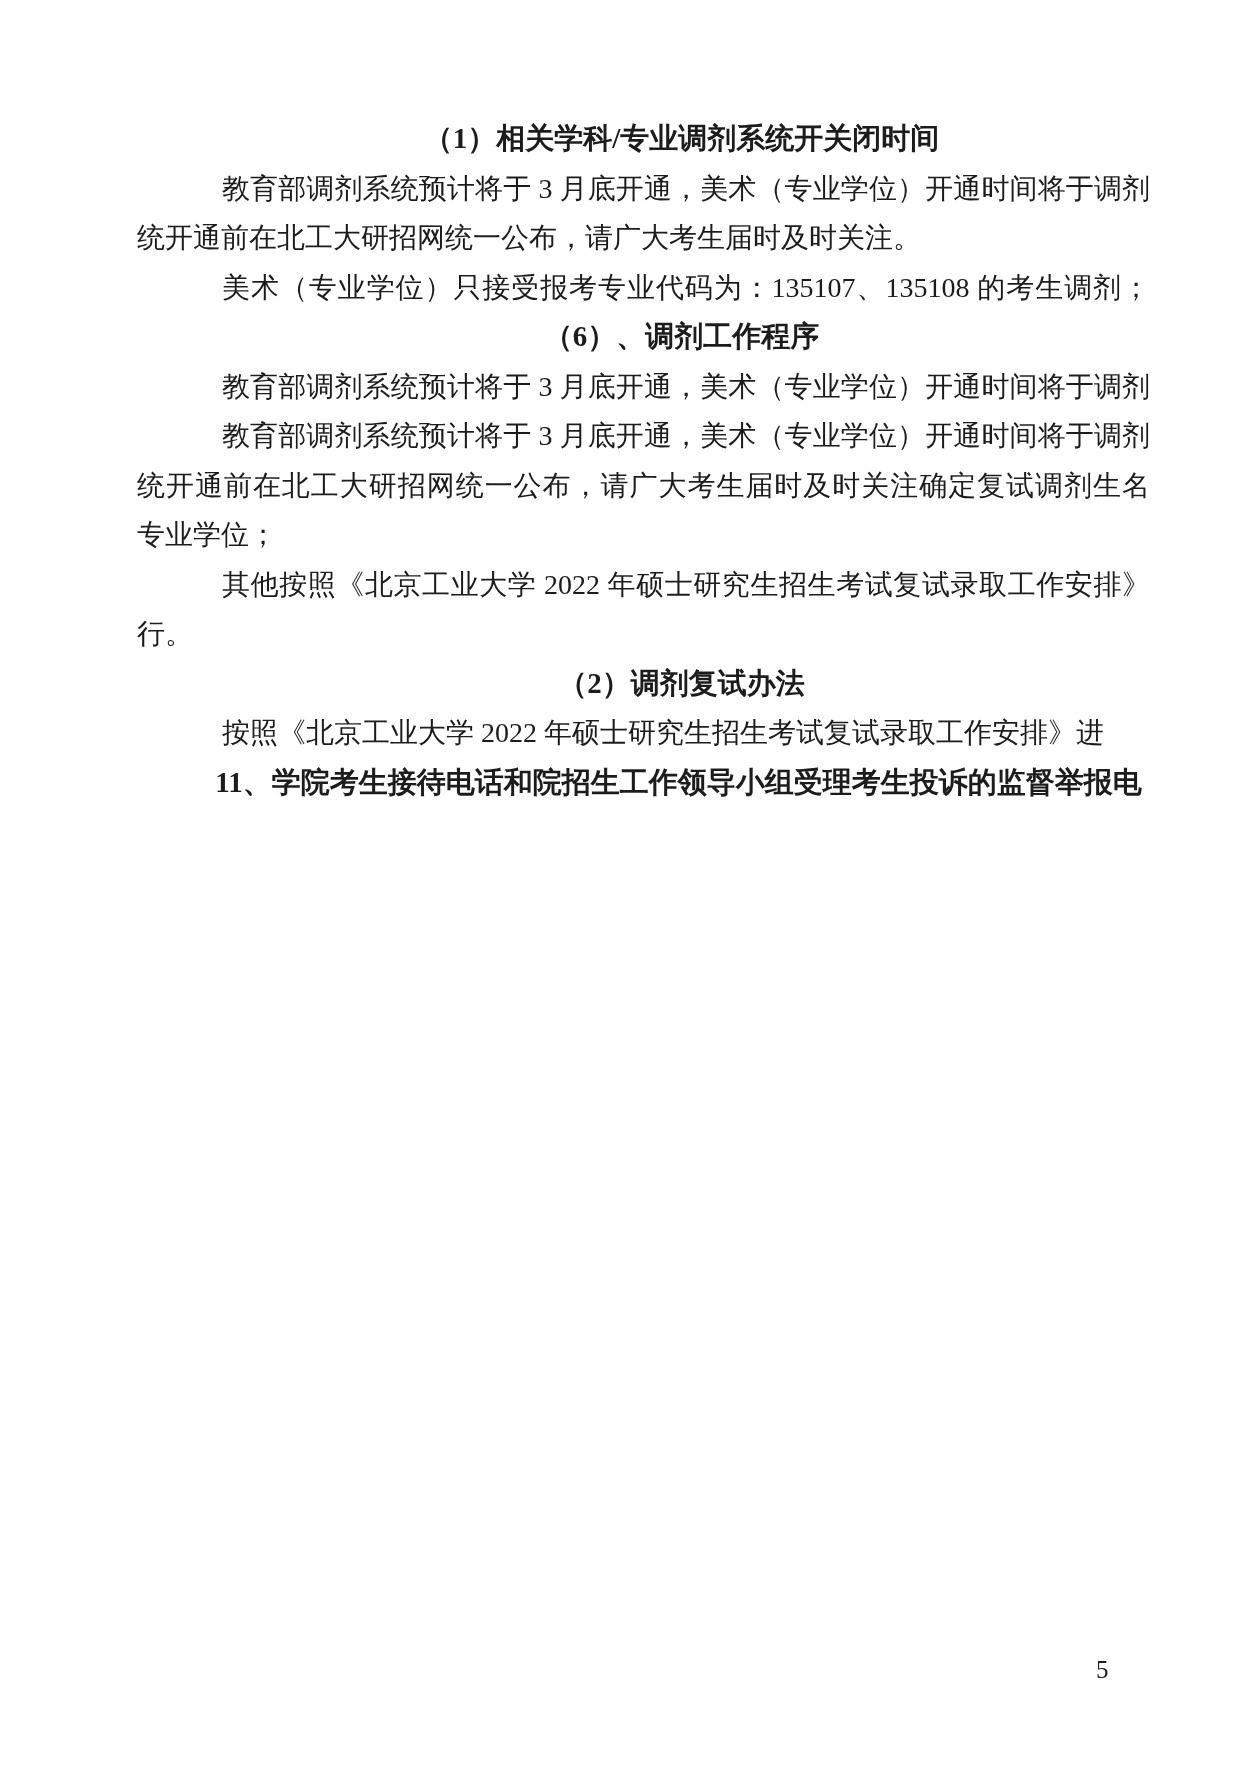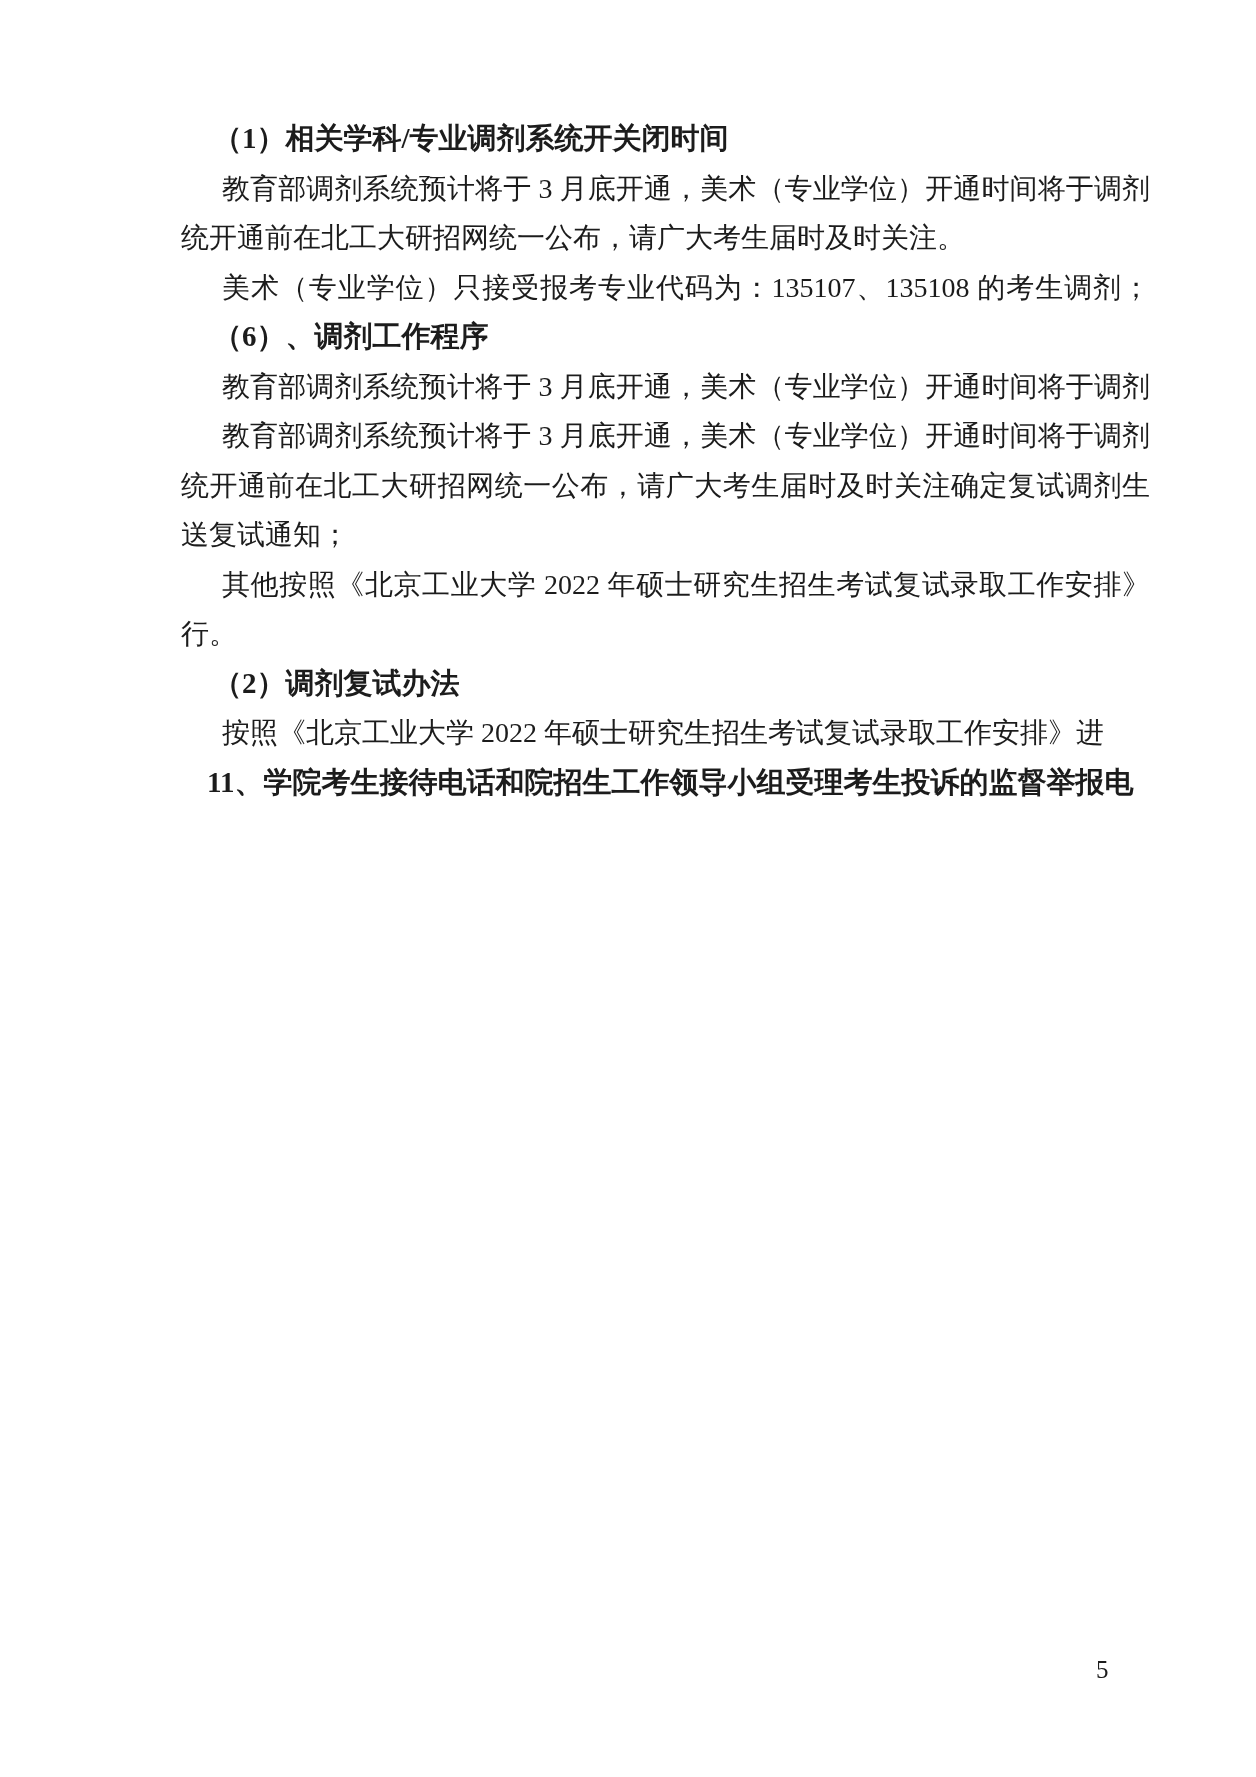--- a/index.html
+++ b/index.html
@@ -27,29 +27,30 @@
     line-height: 49.5px;
     font-size: 28px;
     white-space: normal;
     overflow: hidden;
   }
   
   .h {
     font-weight: 700;
     padding-left: 76px;
     font-size: 29px;
+    text-align: center;
   }
   
   .h11 {
     padding-left: 70px;
   }
   
   .pf { padding-left: 85px; }
   
-  .pc { padding-left: 0; margin-left: 44px; }
+  .pc { padding-left: 0; }
   
   .full {
     text-align: justify;
     text-align-last: justify;
     text-justify: inter-character;
   }
   
   .contact {
     padding-left: 63px;
     white-space: pre;
@@ -72,21 +73,21 @@
     <div class="line h">（1）相关学科/专业调剂系统开关闭时间</div>
     <div class="line pf full">教育部调剂系统预计将于 3 月底开通，美术（专业学位）开通时间将于调剂系</div>
     <div class="line pc">统开通前在北工大研招网统一公布，请广大考生届时及时关注。</div>
 
     <div class="line pf full">美术（专业学位）只接受报考专业代码为：135107、135108 的考生调剂；报考</div>
 
     <div class="line h">（6）、调剂工作程序</div>
     <div class="line pf full">教育部调剂系统预计将于 3 月底开通，美术（专业学位）开通时间将于调剂系</div>
     <div class="line pf full">教育部调剂系统预计将于 3 月底开通，美术（专业学位）开通时间将于调剂系</div>
     <div class="line pc full">统开通前在北工大研招网统一公布，请广大考生届时及时关注确定复试调剂生名单，发</div>
-    <div class="line pc">送复试通知；</div>
+    <div class="line pc">专业学位；</div>
     <div class="line pf full">其他按照《北京工业大学 2022 年硕士研究生招生考试复试录取工作安排》进</div>
     <div class="line pc">行。</div>
 
     <div class="line h">（2）调剂复试办法</div>
     <div class="line pf">按照《北京工业大学 2022 年硕士研究生招生考试复试录取工作安排》进行。</div>
 
     <div class="line h h11">11、学院考生接待电话和院招生工作领导小组受理考生投诉的监督举报电话</div>
 
   </div>
 

